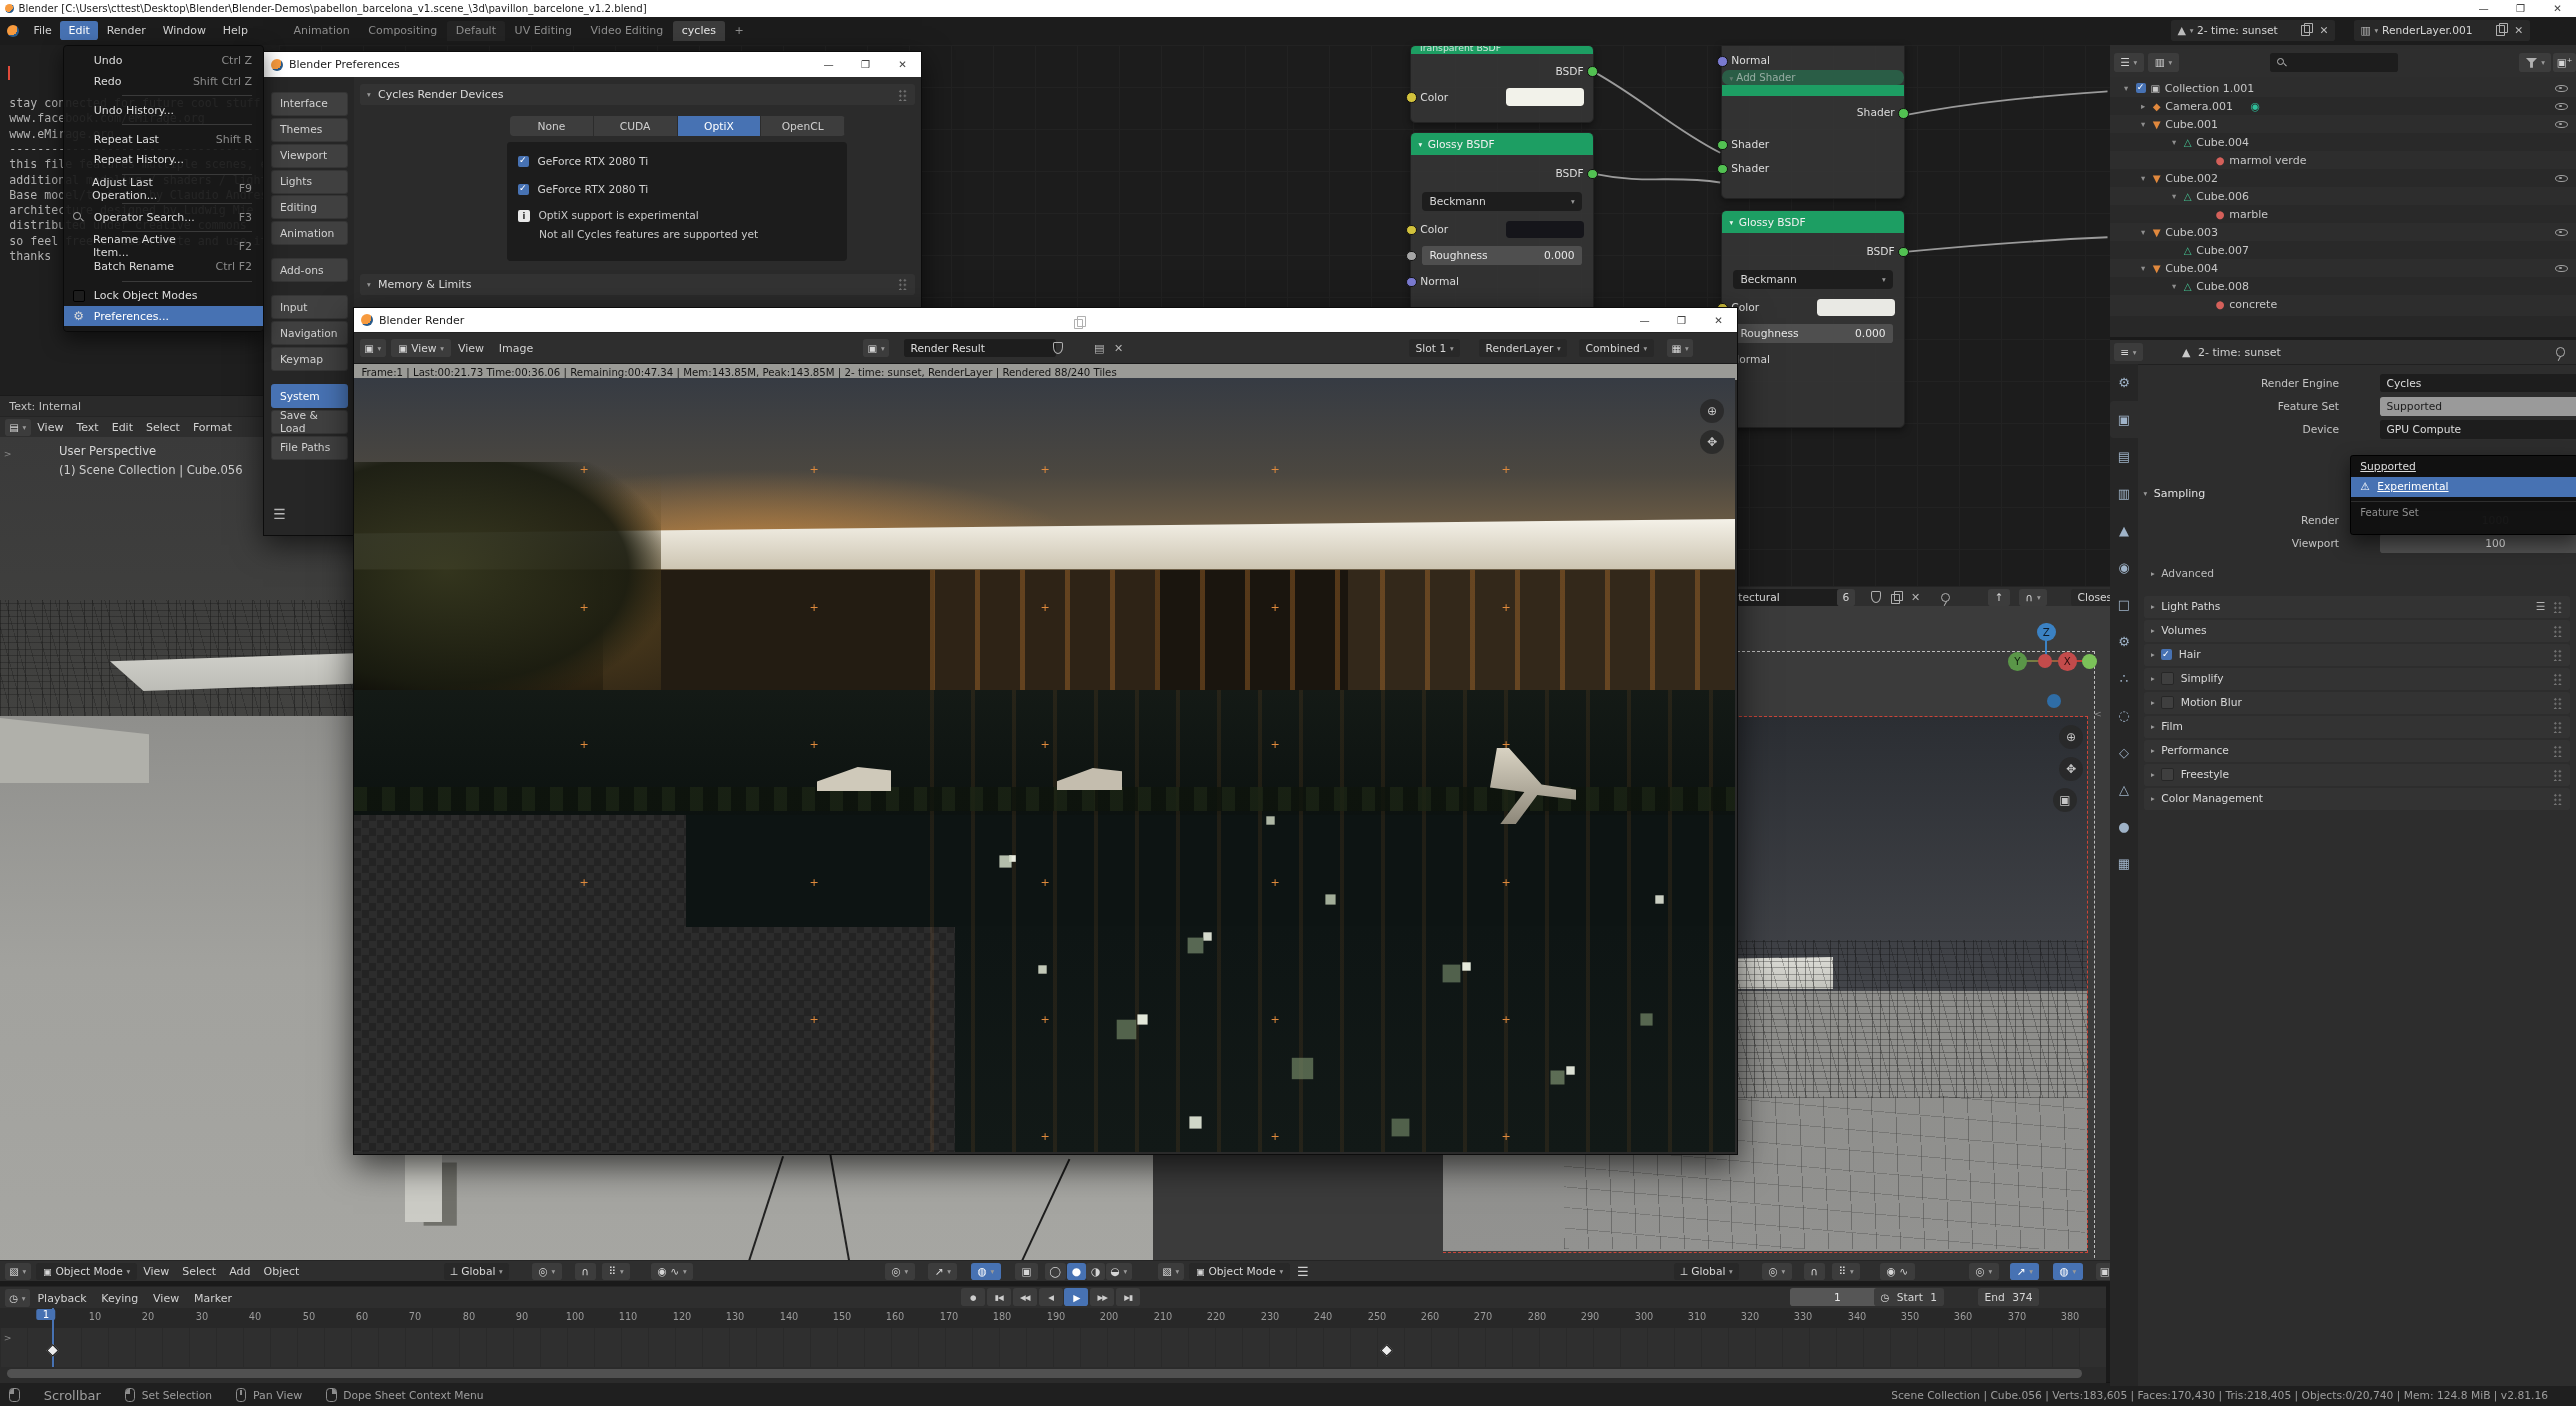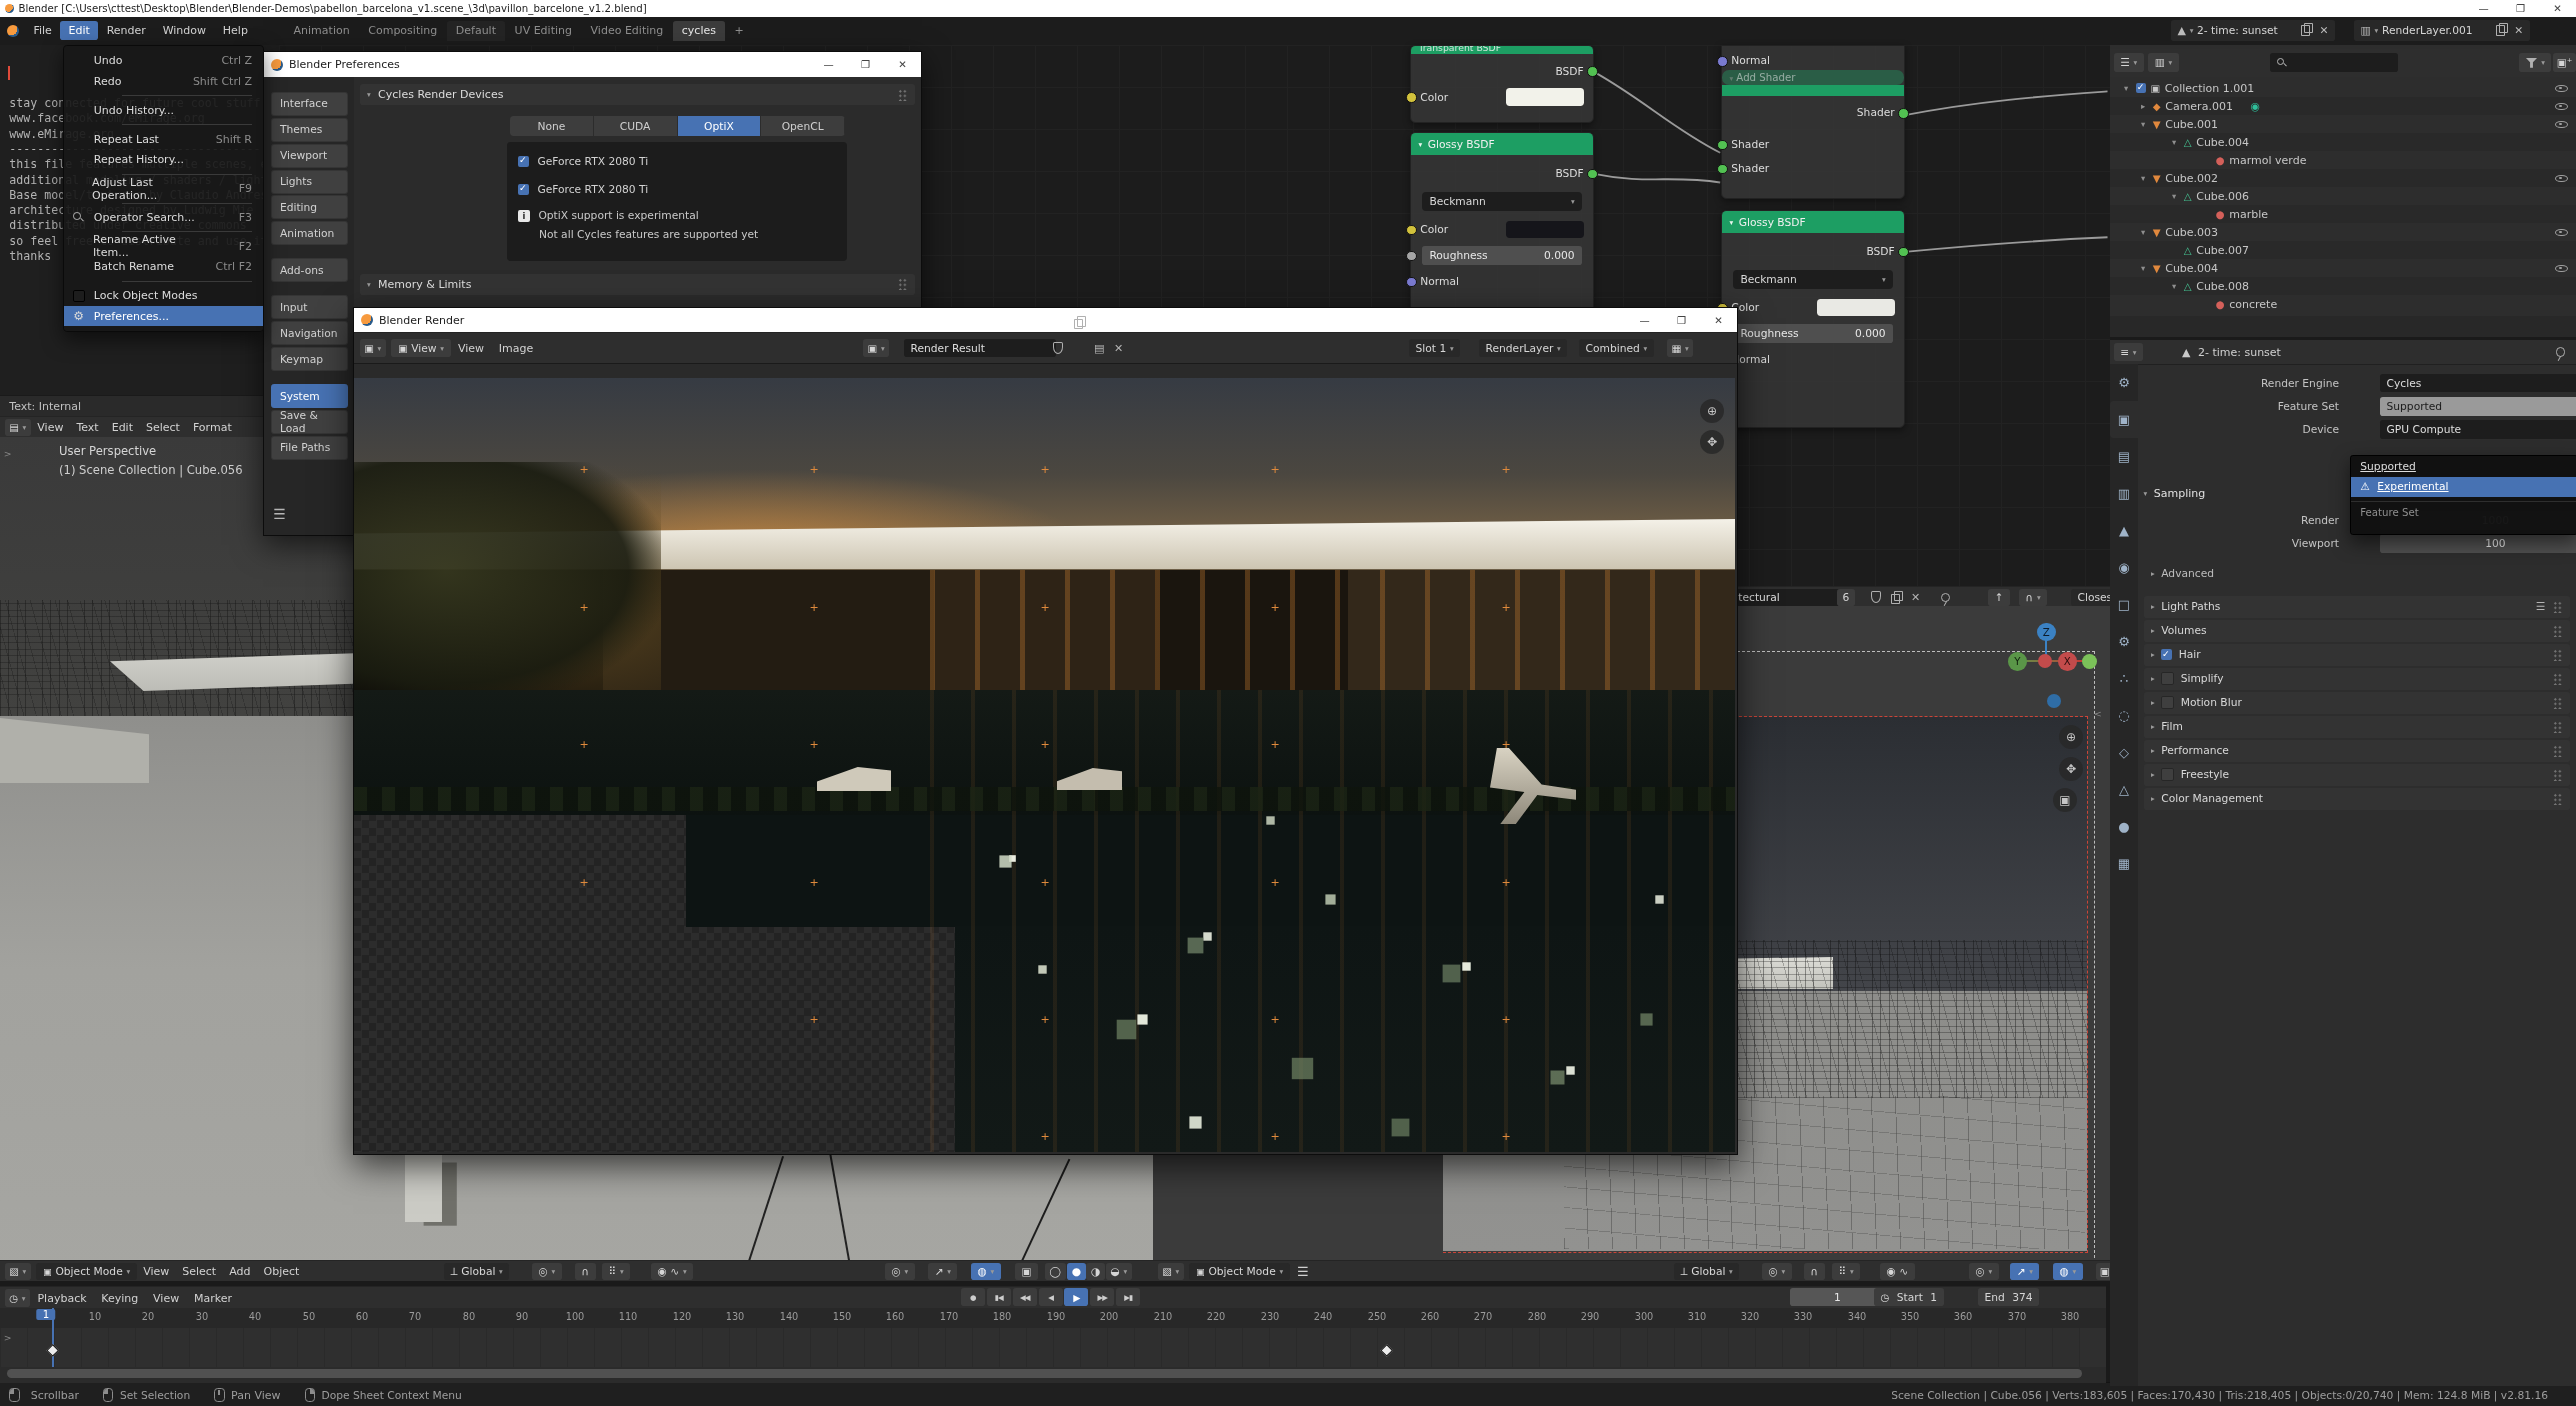--- a/index.html
+++ b/index.html
@@ -854,20 +854,23 @@
         </span>
       <span class="chip dark" style="position:absolute;left:1225px;height:18.6px;">
           <span>Combined</span>
           <span class="arrow">▾</span>
         </span>
       <span class="chip" style="position:absolute;left:1313px;height:18.6px;padding:0 4.6px;">
           <span style="font-size:10.2px;">▦</span>
           <span class="arrow">▾</span>
         </span>
     </div>
+    <div class="flex" style="height:16px;background:#9a9a96;color:#151515;font-size:10.2px;padding:0 7.4px;white-space:nowrap;">
+      <span>Frame:1 | Last:00:21.73 Time:00:36.06 | Remaining:00:47.34 | Mem:143.85M, Peak:143.85M | 2- time: sunset, RenderLayer | Rendered 88/240 Tiles</span>
+    </div>
 
     <div class="abs" style="left:0;top:70px;width:1381px;height:774px;background:repeating-conic-gradient(#2c2c2c 0% 25%,#232323 0% 50%) 0 0/15px 15px;overflow:hidden;">
 
       <div class="abs" style="left:0;top:0;width:1381px;height:437px;background:linear-gradient(180deg,#363b43 0%,#4b4740 22%,#6b5b44 34%,#8a6f4b 40%,#3a2e20 47%,#17120d 58%,#10130f 78%,#0d1210 100%);"></div>
       <div class="abs" style="left:112px;top:84px;width:651px;height:130px;background:radial-gradient(ellipse at 45% 70%,rgba(224,148,64,.65),rgba(224,148,64,0) 65%);"></div>
       <div class="abs" style="left:0;top:141px;width:1381px;height:50px;background:linear-gradient(#f4f1e8,#cdc5b2);border-bottom:2.8px solid #6e5f48;clip-path:polygon(0 28%,100% 0,100% 100%,0 100%);"></div>
       <div class="abs" style="left:0;top:192px;width:1381px;height:121px;background:linear-gradient(90deg,#0e0c08 0 18%,#231c12 18% 42%,#2e2316 42% 58%,#1a150e 58% 72%,#33281a 72% 100%);"></div>
       <div class="abs" style="left:576px;top:192px;width:805px;height:121px;background:repeating-linear-gradient(90deg,rgba(222,138,52,.30) 0 4.6px,rgba(0,0,0,0) 4.6px 45px);"></div>
       <div class="abs" style="left:0;top:84px;width:307px;height:242px;background:radial-gradient(ellipse at 30% 45%,rgba(52,54,30,.95),rgba(26,28,16,.9) 60%,rgba(20,20,12,0) 75%),radial-gradient(ellipse at 75% 60%,rgba(96,74,34,.8),rgba(30,26,14,0) 70%);"></div>
       <div class="abs" style="left:0;top:312px;width:1381px;height:125px;background:linear-gradient(#141a16,#0c1210);"></div>
@@ -1131,21 +1134,21 @@
         <span class="kf" style="top:60px;;left:48px"></span>
         <span class="kf" style="top:60px;;left:1382px"></span>
       </div>
     <div class="abs" style="left:3.7px;top:46px;color:#888;font-size:9.3px;">&gt;</div>
     <div class="abs" style="left:7.4px;top:83px;width:2075px;height:9.3px;background:#515151;border-radius:4.6px;"></div>
   </div>
 
   <div class="abs flex" style="left:0;top:1382px;width:2576px;height:24px;background:#1f1f1f;border-top:0.9px solid #141414;">
     <span class="flex" style="gap:24px;padding-left:9.3px;">
 
-    <span class="flex" style="gap:11px;color:#9d9d9d;font-size:11px;">
+    <span class="flex" style="gap:24px;color:#9d9d9d;font-size:13px;">
           <span class="i-mouse ml"></span>
           <span>Scrollbar</span>
         </span>
         <span class="flex" style="gap:6.5px;color:#9d9d9d;font-size:10.7px;">
           <span class="i-mouse ml"></span>
           <span>Set Selection</span>
         </span>
         <span class="flex" style="gap:6.5px;color:#9d9d9d;font-size:11px;">
           <span class="i-mouse mm"></span>
           <span>Pan View</span>

